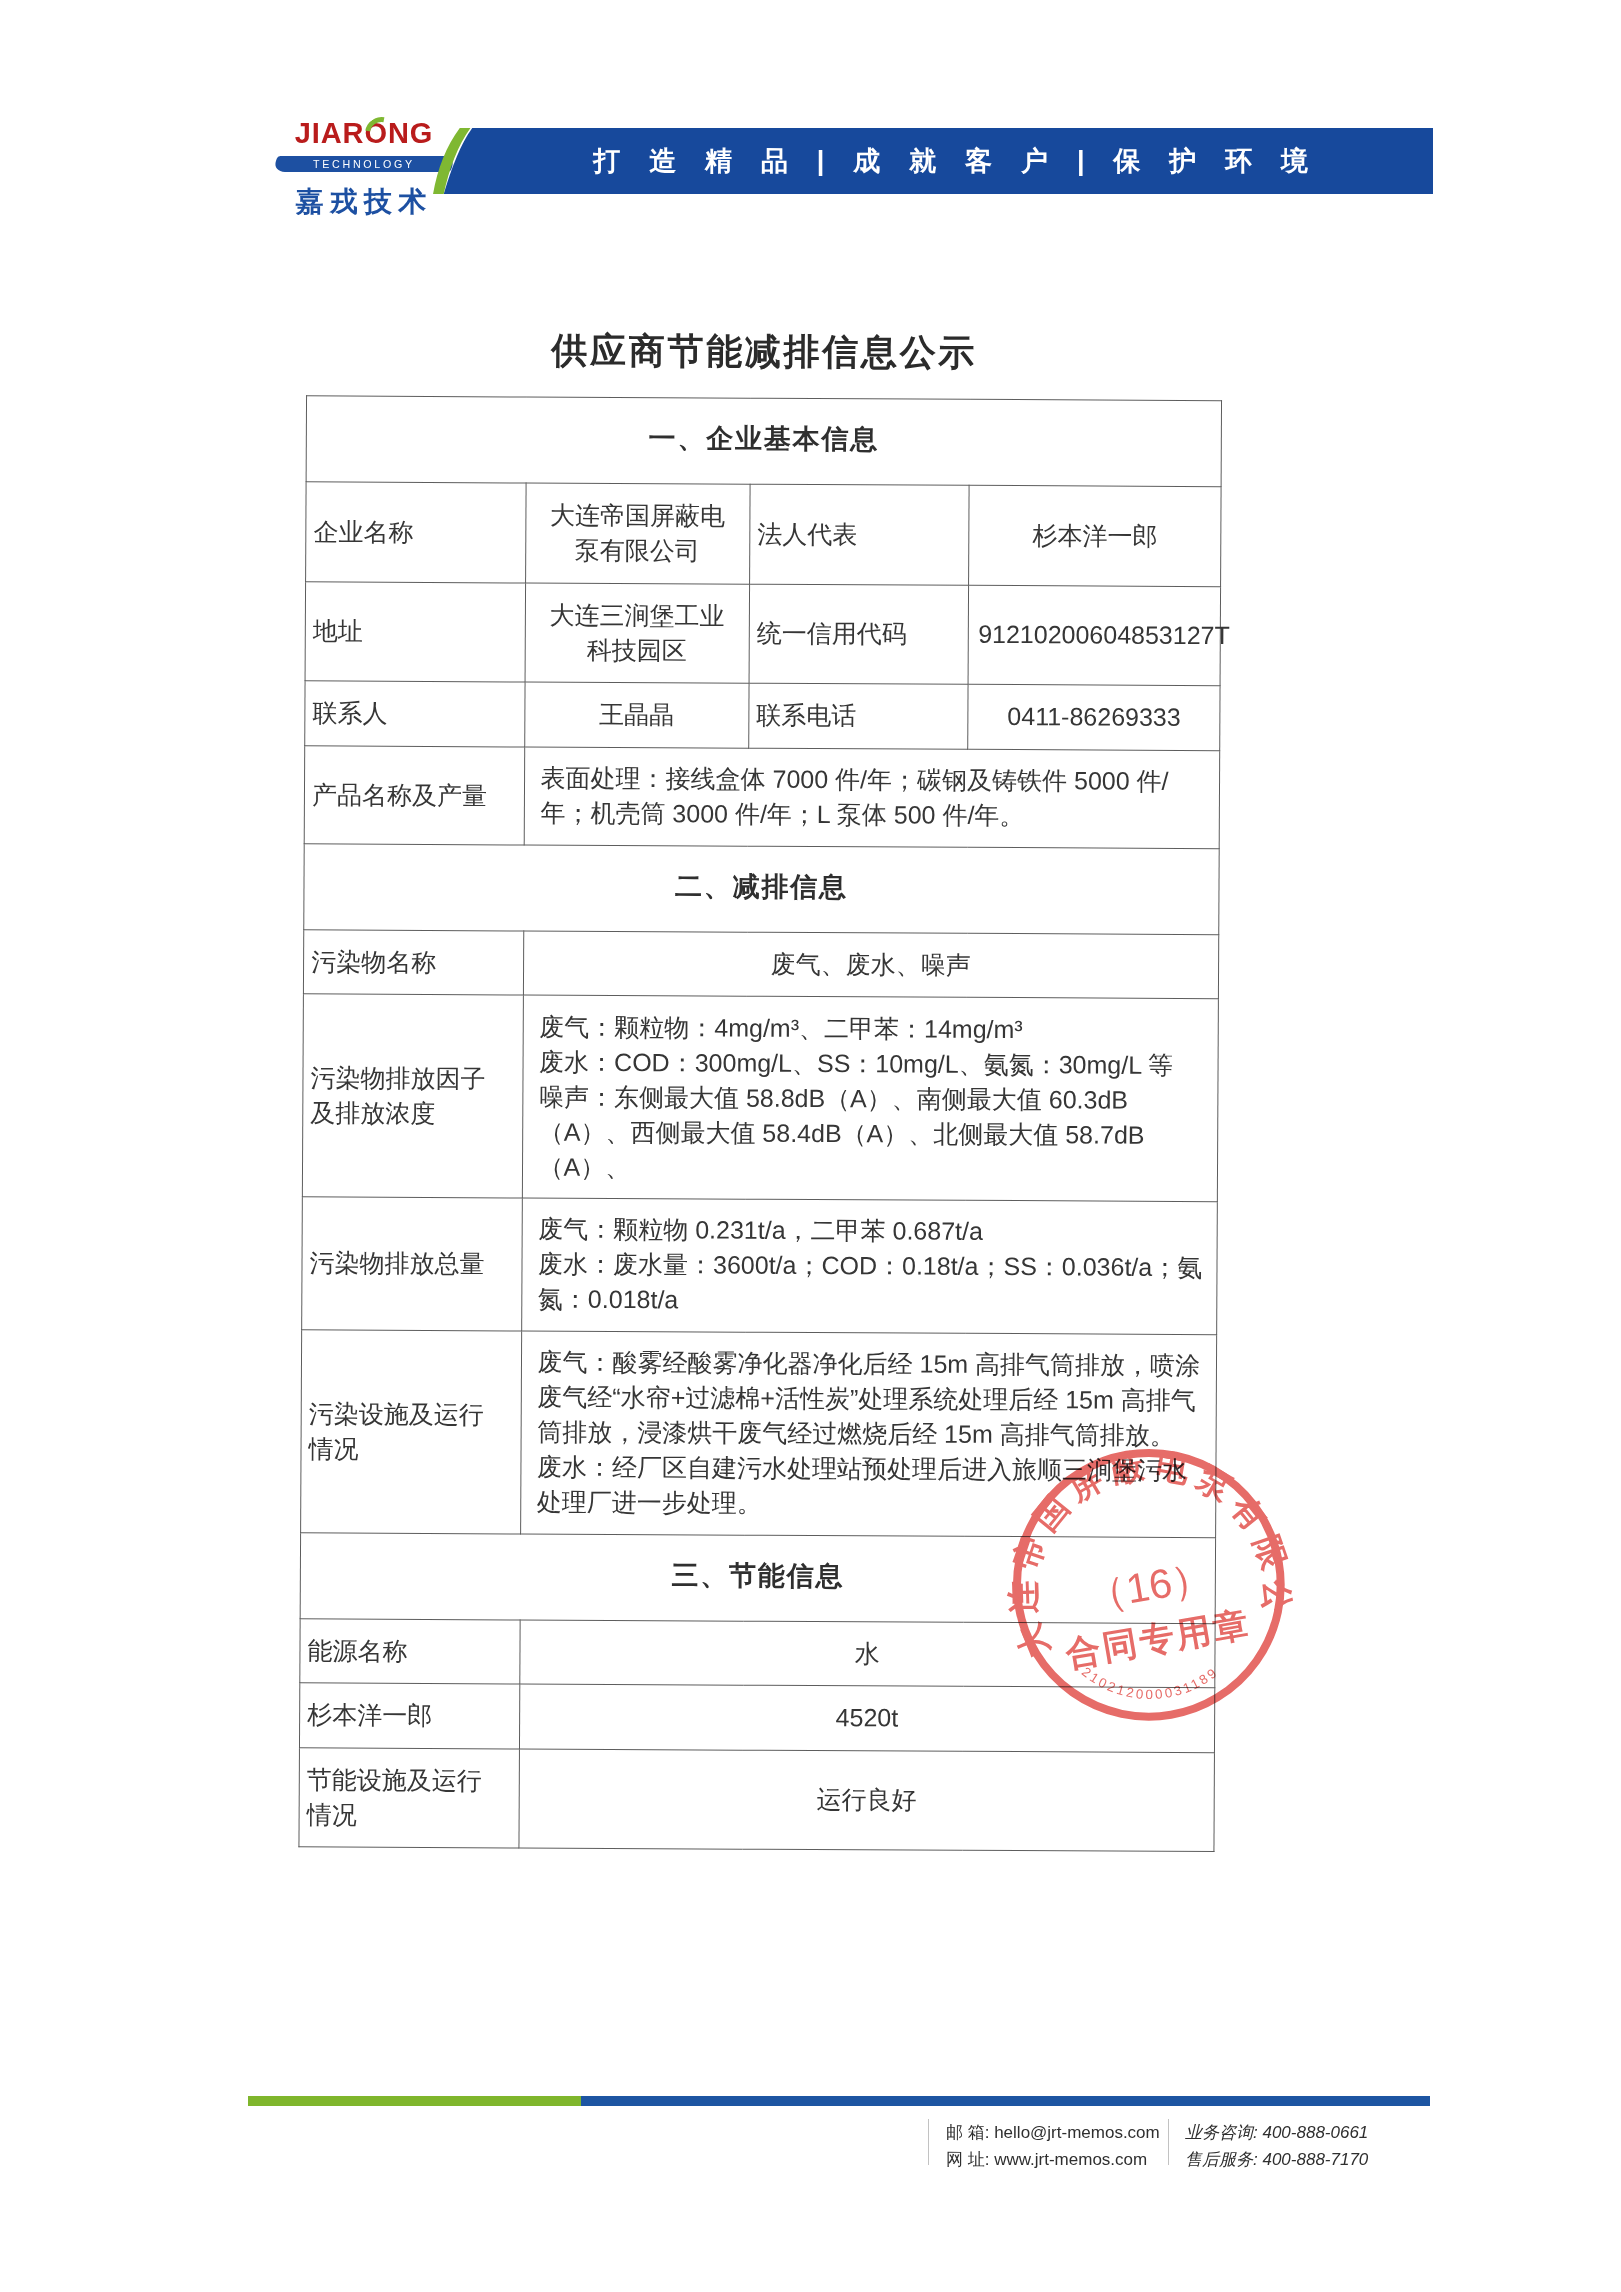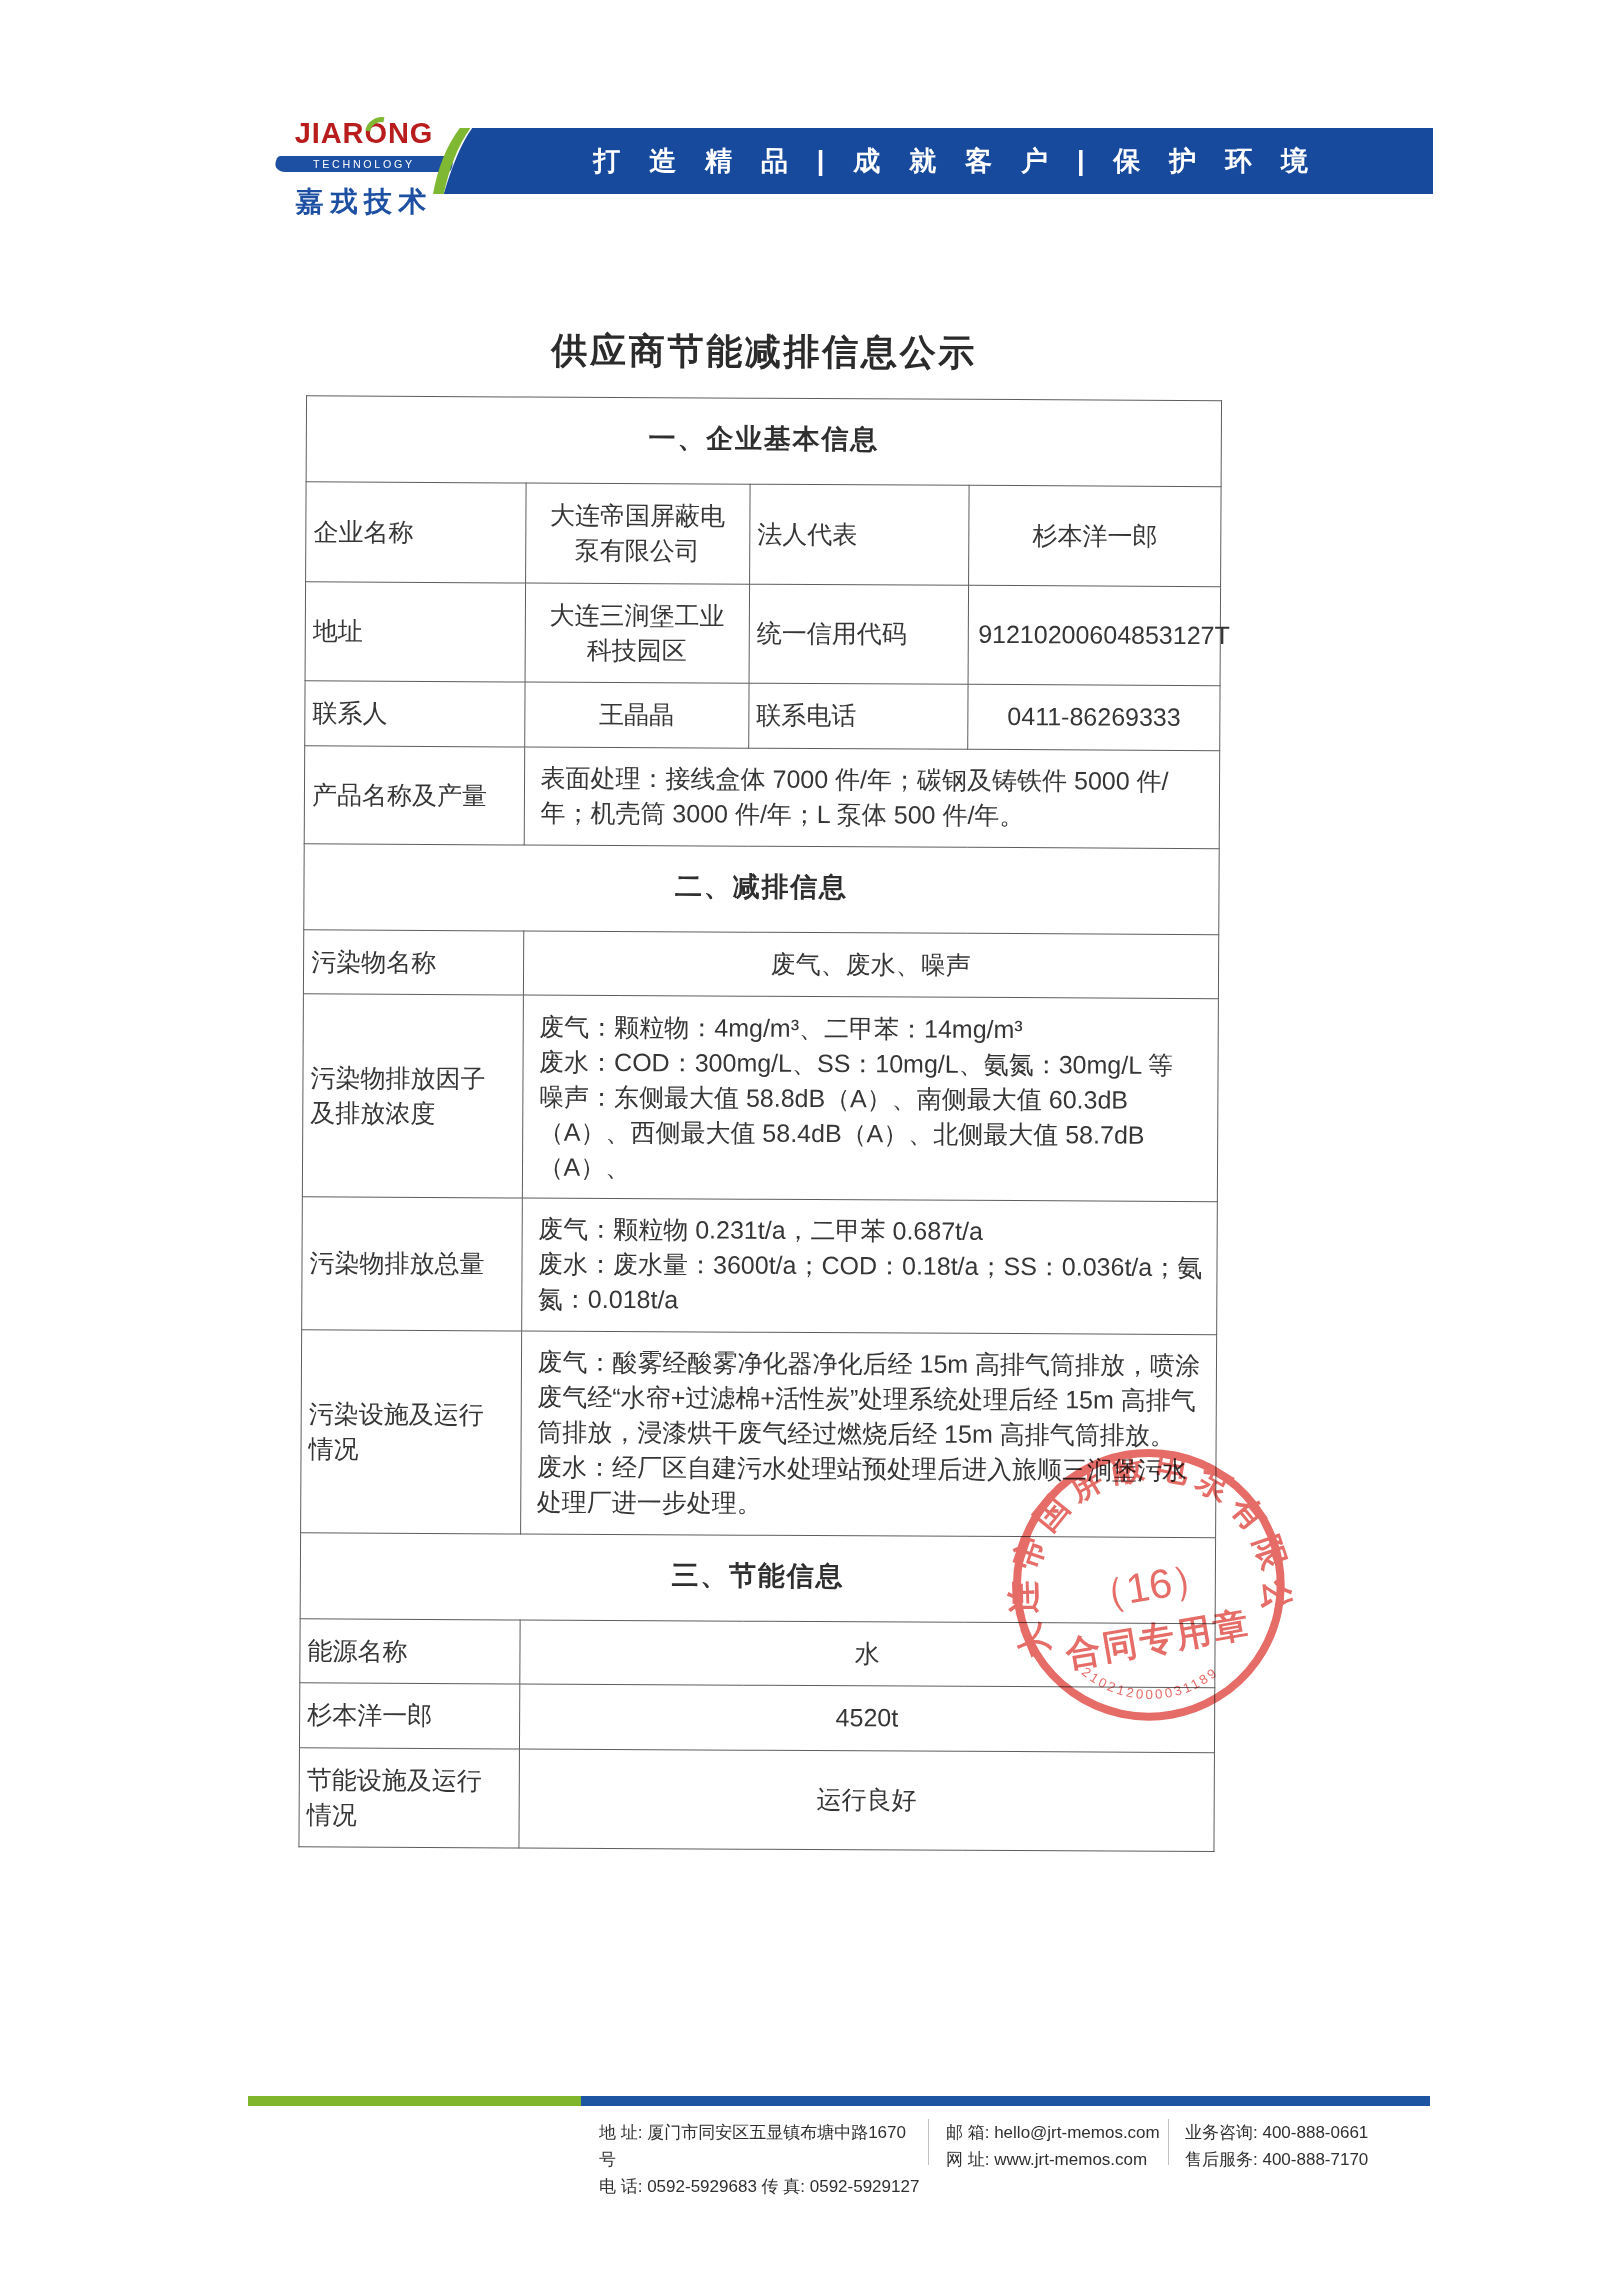--- a/index.html
+++ b/index.html
@@ -48,21 +48,21 @@
 
   
   .footer-bar { position:absolute; left:248px; top:2096px; width:1182px; height:9.8px;
     background:linear-gradient(90deg,#7fb62c 0,#7fb62c 333px,#1d55a2 333px,#1d55a2 100%); }
   .footer-company { position:absolute; left:321px; top:2114px; }
   .fc-cn { font-size:27px; font-weight:bold; letter-spacing:1.8px; color:#262626; }
   .fc-en { margin-top:6.2px; font-size:13.4px; letter-spacing:0.4px; color:#3d3d3d; }
   .footer-col { position:absolute; top:2119px; font-size:17px; line-height:27px; color:#2f2f2f; }
   .col-a { left:599px; width:321px; }
   .col-b { left:946px; width:218px; }
-  .col-c { left:1185px; width:223px; }
+  .col-c { left:1185px; width:223px;font-style:italic; }
   .footer-div { position:absolute; top:2119px; width:0.9px; height:46px; background:#c2c2c2; }
   .div-1 { left:928px; } .div-2 { left:1168px; }
 </style>
 </head>
 <body>
 
 <div class="page">
 
   <div class="logo">
     <div class="logo-en"><span>JIAR</span><span class="logo-o">O</span><span>NG</span></div>
@@ -173,24 +173,20 @@
       </text>
       <text x="165" y="182" text-anchor="middle" font-size="46">（16）</text>
       <text x="165" y="240" text-anchor="middle" font-size="39" font-weight="bold" letter-spacing="3">合同专用章</text>
       <text font-size="15" letter-spacing="3">
         <textPath href="#serArc" startOffset="8">210212000031189</textPath>
       </text>
     </svg>
   </div>
 
   <div class="footer-bar"></div>
-  <div class="footer-col col-a">
-    <div>地 址: 厦门市同安区五显镇布塘中路1670号</div>
-    <div>电 话: 0592-5929683  传 真: 0592-5929127</div>
-  </div>
   <div class="footer-div div-1"></div>
   <div class="footer-col col-b">
     <div>邮 箱: hello@jrt-memos.com</div>
     <div>网 址: www.jrt-memos.com</div>
   </div>
   <div class="footer-div div-2"></div>
   <div class="footer-col col-c">
     <div>业务咨询: 400-888-0661</div>
     <div>售后服务: 400-888-7170</div>
   </div>

